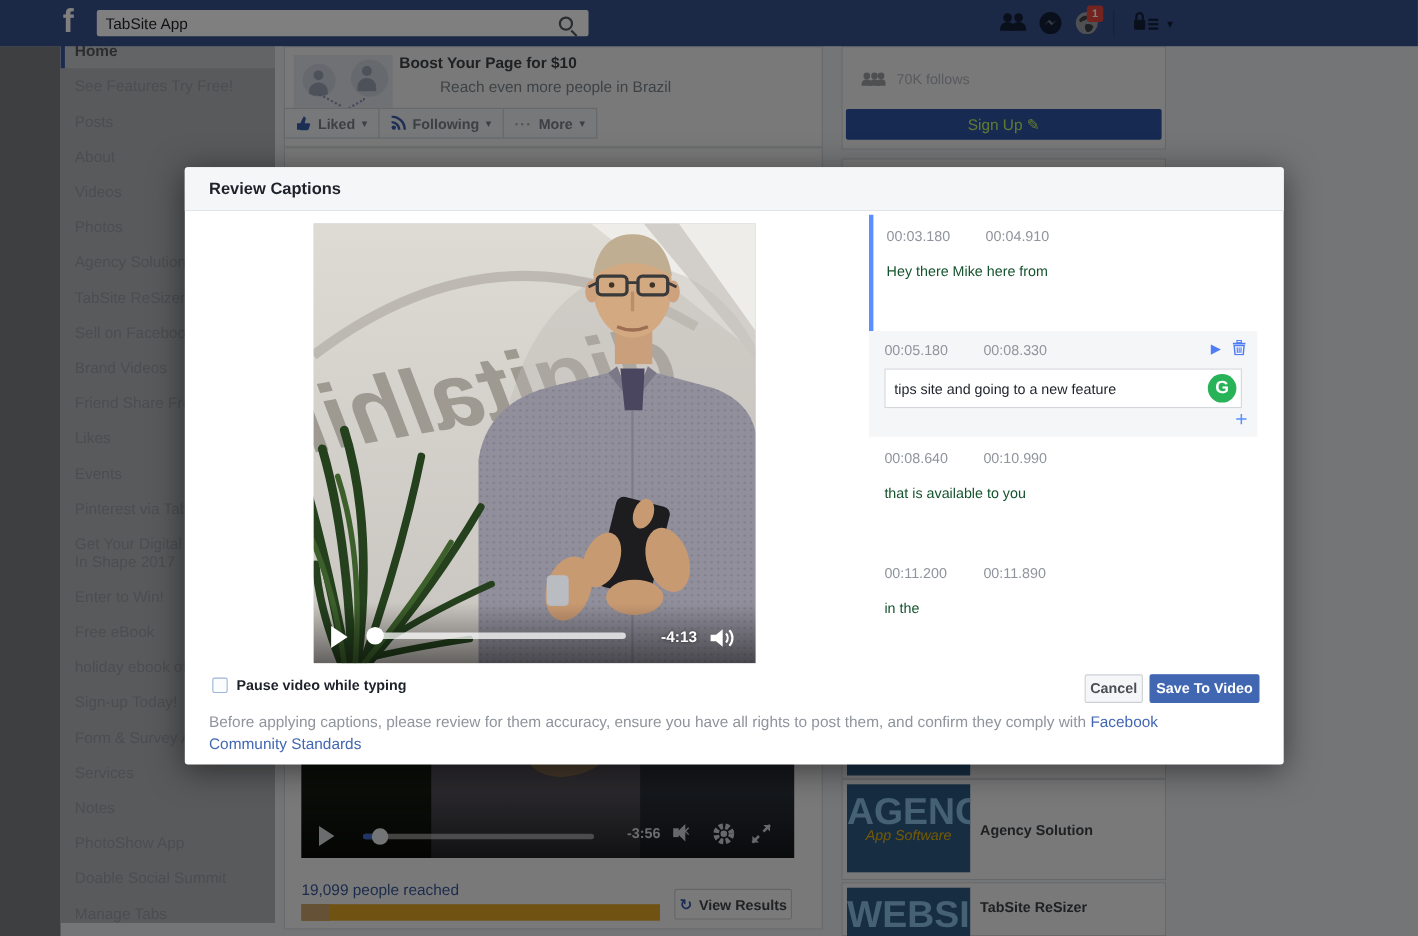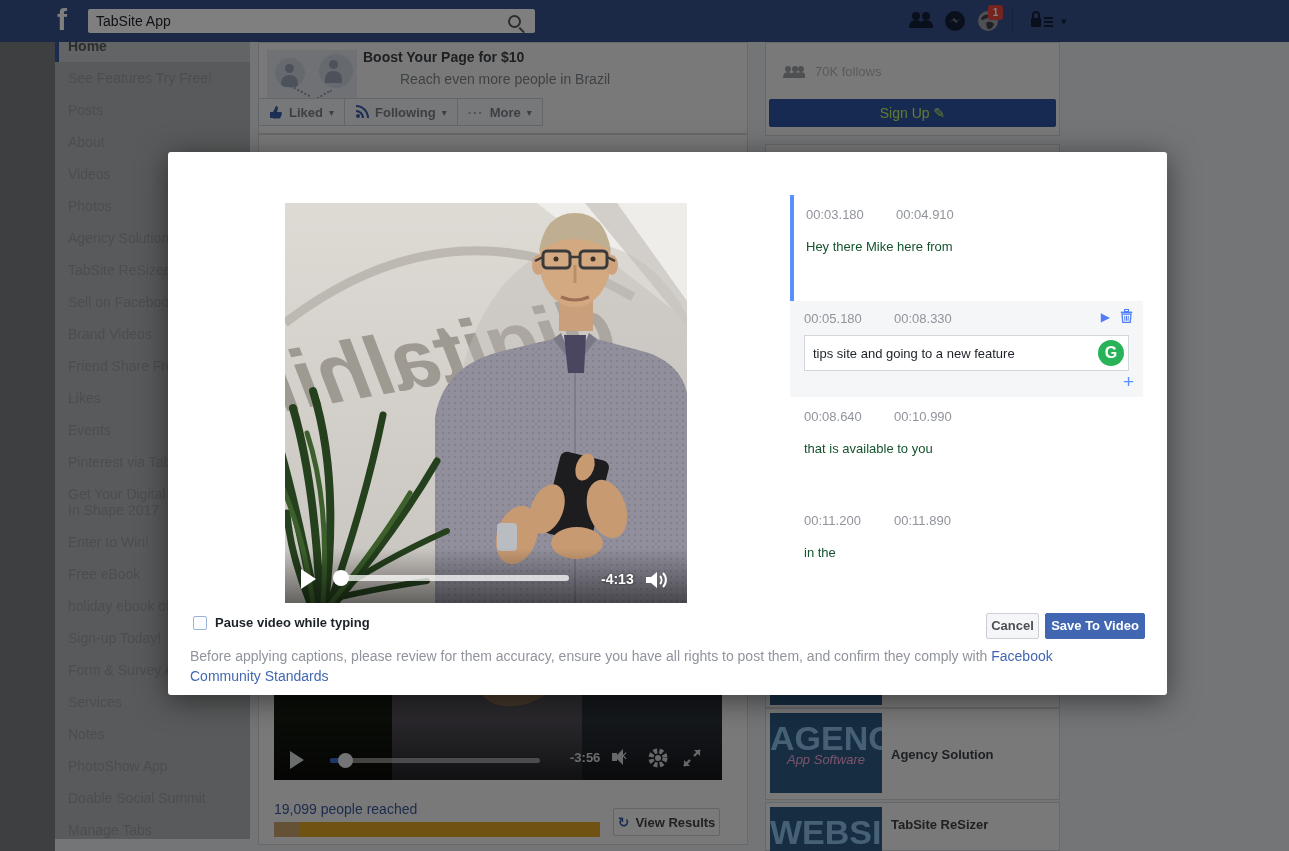--- a/index.html
+++ b/index.html
@@ -84,21 +84,21 @@
   .rcard1{left:765px;top:42px;width:295px;height:94px;}
   .follows{position:absolute;left:17px;top:21px;display:flex;align-items:center;font-size:13px;color:#b0b4ba;}
   .follows svg{margin-right:10px;}
   .signup{position:absolute;left:3px;top:56px;width:287px;height:28px;background:#2f55a4;border-radius:2px;
           color:#bef264;font-size:14px;text-align:center;line-height:28px;cursor:pointer;}
   .rcard2{left:765px;top:144px;width:295px;height:540px;}
   .tile-row{position:absolute;left:765px;width:295px;background:#f2f3f5;border:1px solid #cfd1d5;}
   .tile-img{position:absolute;left:4px;top:4px;width:112px;background:#2c5a85;color:#8fc2e8;overflow:hidden;
             text-align:center;}
   .tile-big{font-size:34px;font-weight:bold;letter-spacing:0;line-height:30px;margin-top:10px;}
-  .tile-small{font-size:13px;font-style:italic;color:#f9a8d4;line-height:14px;}
+  .tile-small{font-size:13px;font-style:italic;color:#eab308;line-height:14px;}
   .tile-label{position:absolute;left:125px;font-size:13px;font-weight:bold;color:#3e4145;}
 
   
   .dim{position:absolute;left:0;top:0;width:1289px;height:851px;background:rgba(0,0,0,.5);z-index:5;}
 
   
   .modal{position:absolute;left:168px;top:152px;width:999px;height:543px;background:#fff;z-index:10;
          border-radius:3px;box-shadow:0 5px 30px rgba(0,0,0,.5);}
   .modal-head{height:40px;background:#f5f6f7;border-bottom:1px solid #dfe0e4;border-radius:3px 3px 0 0;
               line-height:40px;padding-left:22px;font-size:15px;font-weight:bold;color:#1d2129;}
@@ -313,20 +313,21 @@
         <div class="tile-img" style="height: 45px;">
           <div class="tile-big">WEBSITE</div>
         </div>
         <div class="tile-label" style="top: 14px;">TabSite ReSizer</div>
       </div>
     </div>
 
   <div class="dim"></div>
 
   <div class="modal">
+    <div class="modal-head">Review Captions</div>
 
     <div class="vid-wrap">
       <svg width="402" height="400" viewBox="0 0 402 400">
         <defs>
           <linearGradient id="wall" x1="0" y1="0" x2="0" y2="1">
             <stop offset="0" stop-color="#dedbd5"></stop>
               <stop offset="1" stop-color="#c8c4bf"></stop>
           </linearGradient>
           <pattern id="shirtdots" width="6" height="6" patternUnits="userSpaceOnUse">
             <circle cx="2" cy="2" r="1" fill="#7e7c88"></circle>

